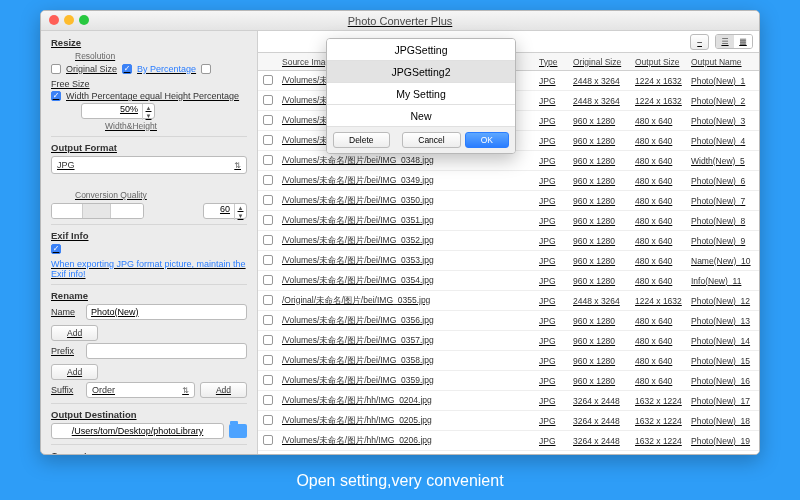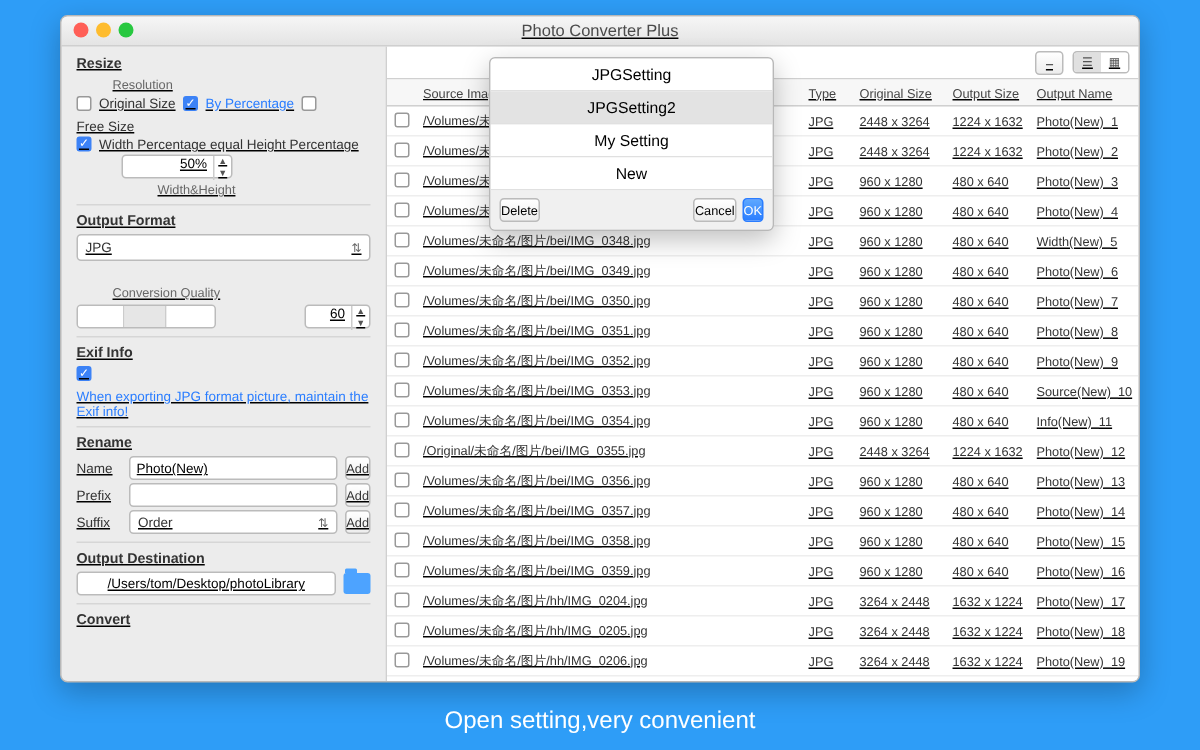--- a/index.html
+++ b/index.html
@@ -22,21 +22,21 @@
   .spin input{border:none;width:60px;font-size:9px;padding:0 4px;outline:none;background:transparent;text-align:right}
   .spin .st{width:12px;display:flex;flex-direction:column;border-left:1px solid #ccc}
   .spin .st span{height:8px;font-size:6px;line-height:8px;text-align:center;color:#555}
   .select{border:1px solid #bbb;border-radius:3px;background:#fff;height:18px;display:flex;align-items:center;justify-content:space-between;padding:0 5px;font-size:9px}
   .select .arr{font-size:8px;color:#666}
   .seg{display:flex;border:1px solid #bbb;border-radius:3px;overflow:hidden;height:16px}
   .seg span{padding:16px 7px;font-size:8.5px;line-height:15px;border-right:1px solid #ccc;background:#fff}
   .seg span:last-child{border-right:none}
   .seg .sel{background:#e6e6e6}
   .txt{border:1px solid #bbb;border-radius:3px;background:#fff;height:16px;font-size:9px;padding:0 4px}
-  .btn{border:1px solid #bbb;border-radius:3px;background:linear-gradient(#fff,#ededed);height:16px;font-size:8.5px;padding:0 0;display:inline-flex;align-items:center}
+  .btn{border:1px solid #bbb;border-radius:3px;background:linear-gradient(#fff,#ededed);height:16px;font-size:8.5px;padding:0 15px;display:inline-flex;align-items:center}
   .btn.primary{background:linear-gradient(#5ea8ff,#2a7dff);border-color:#2a7dff;color:#fff}
   .folder{width:18px;height:14px;background:#4da3ff;border-radius:2px;position:relative}
   .folder::before{content:'';position:absolute;top:-3px;left:1px;width:8px;height:3px;background:#4da3ff;border-radius:1px 1px 0 0}
   .main{flex:1;display:flex;flex-direction:column;background:#fff;border-left:1px solid #d0d0d0;min-width:0}
   .toolbar{height:22px;border-bottom:1px solid #d0d0d0;display:flex;align-items:center;justify-content:flex-end;padding:0 6px;gap:6px}
   .vsw{display:flex;border:1px solid #bbb;border-radius:3px;overflow:hidden;height:15px}
   .vsw span{width:18px;display:flex;align-items:center;justify-content:center;font-size:8px;color:#555;background:#fff}
   .vsw span.on{background:#e0e0e0}
   .table-head{display:flex;font-size:8.5px;color:#444;background:#f7f7f7;border-bottom:1px solid #d0d0d0;height:18px;align-items:center}
   .col-chk{width:20px;text-align:center;flex:0 0 auto}
@@ -247,21 +247,21 @@
             <div class="col-os">960 x 1280</div>
             <div class="col-out">480 x 640</div>
             <div class="col-name">Photo(New)_9</div>
           </div>
           <div class="trow">
             <div class="col-chk"><span class="chk"></span></div>
             <div class="col-path">/Volumes/未命名/图片/bei/IMG_0353.jpg</div>
             <div class="col-type">JPG</div>
             <div class="col-os">960 x 1280</div>
             <div class="col-out">480 x 640</div>
-            <div class="col-name">Source(New)_10</div>
+            <div class="col-name">Name(New)_10</div>
           </div>
           <div class="trow">
             <div class="col-chk"><span class="chk"></span></div>
             <div class="col-path">/Volumes/未命名/图片/bei/IMG_0354.jpg</div>
             <div class="col-type">JPG</div>
             <div class="col-os">960 x 1280</div>
             <div class="col-out">480 x 640</div>
             <div class="col-name">Info(New)_11</div>
           </div>
           <div class="trow">

